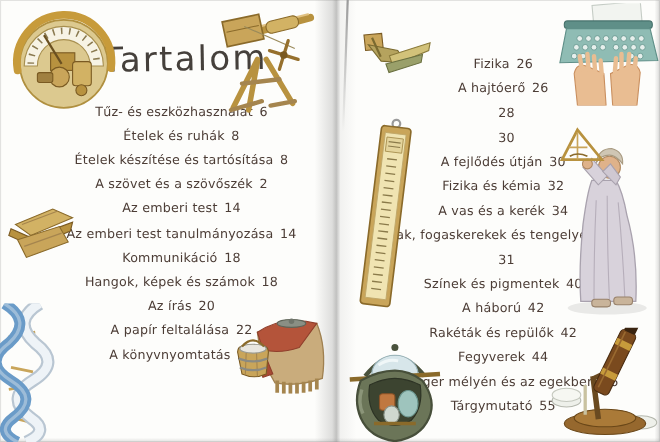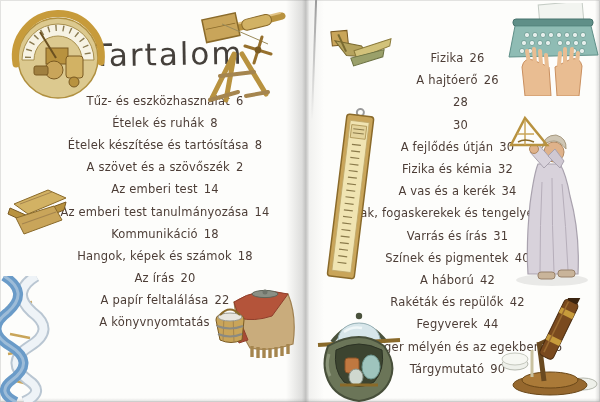--- a/index.html
+++ b/index.html
@@ -155,21 +155,20 @@
         <span>A vas és a kerék</span>
         <span class="toc-page">34</span>
       </div>
 
       <div class="toc-entry">
         <span>Íjak, fogaskerekek és tengelyek</span>
         <span class="toc-page">36</span>
       </div>
 
       <div class="toc-entry">
-        <span>Varrás és írás</span>
         <span class="toc-page">31</span>
       </div>
 
       <div class="toc-entry">
         <span>Színek és pigmentek</span>
         <span class="toc-page">40</span>
       </div>
 
       <div class="toc-entry">
         <span>A háború</span>
@@ -186,21 +185,21 @@
         <span class="toc-page">44</span>
       </div>
 
       <div class="toc-entry">
         <span>A tenger mélyén és az egekben</span>
         <span class="toc-page">46</span>
       </div>
 
       <div class="toc-entry">
         <span>Tárgymutató</span>
-        <span class="toc-page">90</span>
+        <span class="toc-page">55</span>
       </div>
     </div>
 
   <div class="illus" style="left:6px;top:6px">
     <svg width="102" height="94" viewBox="0 0 102 94">
       <circle cx="52" cy="52" r="40" fill="#dcc98f" stroke="#b09040" stroke-width="1.5"></circle>
       <path d="M16,54 A36,36 0 1 1 88,54 L76,54 A24,24 0 1 0 28,54 Z" fill="#f7f3e4" stroke="#a89050" stroke-width="1"></path>
       <path d="M22,52 A30,30 0 1 1 82,52" fill="none" stroke="#8a7a50" stroke-width="6" stroke-dasharray="1.4,6"></path>
       <path d="M10,58 A43,43 0 1 1 95,56" fill="none" stroke="#c79b3b" stroke-width="7" stroke-linecap="round"></path>
       <rect x="40" y="42" width="22" height="16" fill="#b8923f" stroke="#7a5a22"></rect>

